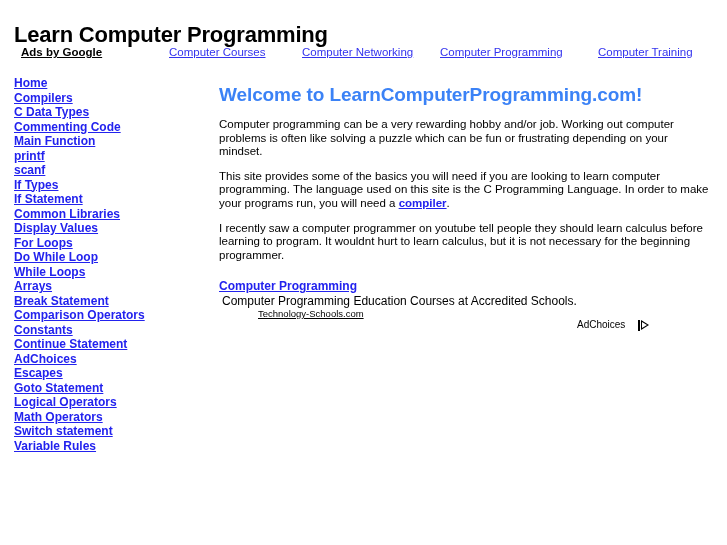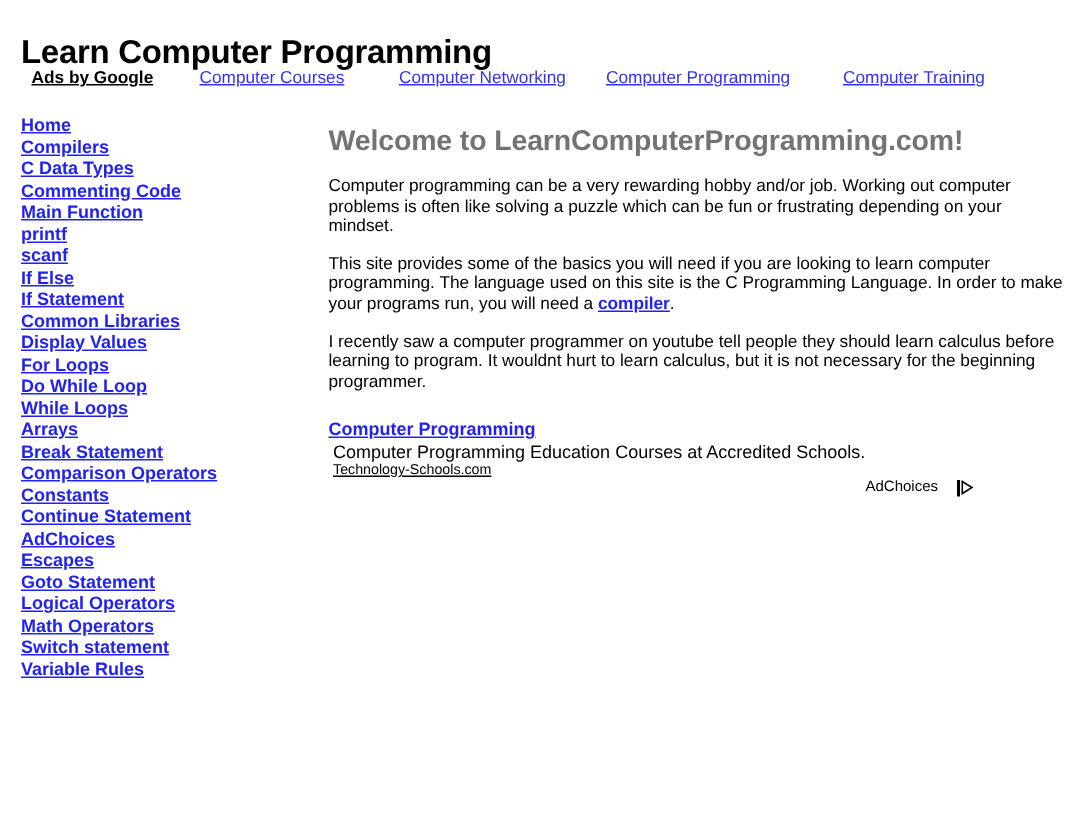--- a/index.html
+++ b/index.html
@@ -49,20 +49,21 @@
     text-decoration: underline;
     white-space: nowrap;
   }
   #ads-bar .ad-link {
     position: absolute;
     top: 0;
     color: #3333ee;
     text-decoration: underline;
     white-space: nowrap;
     cursor: pointer;
+    margin-left: 36px;
   }
   #ads-bar .ad-link.l1 { left: 133px; }
   #ads-bar .ad-link.l2 { left: 266px; }
   #ads-bar .ad-link.l3 { left: 404px; }
   #ads-bar .ad-link.l4 { left: 562px; }
 
   
   #sidebar {
     position: absolute;
     left: 14px;
@@ -89,21 +90,21 @@
     top: 84px;
     width: 492px;
   }
   #welcome-heading {
     font-size: 19px;
     font-weight: bold;
     line-height: 22px;
     letter-spacing: -0.1px;
     margin: 0 0 12px 0;
     white-space: nowrap;
-    color: #737373;
+    color: #3b82f6;
   }
   #main p.body-para {
     margin: 0 0 11px 0;
     font-size: 11.5px;
     line-height: 13.6px;
     color: #000;
     text-align: left;
   }
   #main p.body-para a.inline-link {
     color: #2222ee;
@@ -140,20 +141,21 @@
   #ad-block .ad-url {
     display: block;
     font-size: 9.5px;
     line-height: 12px;
     color: #000;
     text-decoration: underline;
     padding-left: 3px;
     white-space: nowrap;
     cursor: pointer;
     width: fit-content;
+    margin-left: 36px;
   }
 
   
   #adchoices {
     position: absolute;
     left: 577px;
     top: 319px;
     display: flex;
     align-items: center;
     gap: 13px;
@@ -214,21 +216,21 @@
 </div>
 
 <nav id="sidebar">
   <a class="nav-item">Home</a>
   <a class="nav-item">Compilers</a>
   <a class="nav-item">C Data Types</a>
   <a class="nav-item">Commenting Code</a>
   <a class="nav-item">Main Function</a>
   <a class="nav-item">printf</a>
   <a class="nav-item">scanf</a>
-  <a class="nav-item">If Else</a>
+  <a class="nav-item">If Types</a>
   <a class="nav-item">If Statement</a>
   <a class="nav-item">Common Libraries</a>
   <a class="nav-item">Display Values</a>
   <a class="nav-item">For Loops</a>
   <a class="nav-item">Do While Loop</a>
   <a class="nav-item">While Loops</a>
   <a class="nav-item">Arrays</a>
   <a class="nav-item">Break Statement</a>
   <a class="nav-item">Comparison Operators</a>
   <a class="nav-item">Constants</a>

